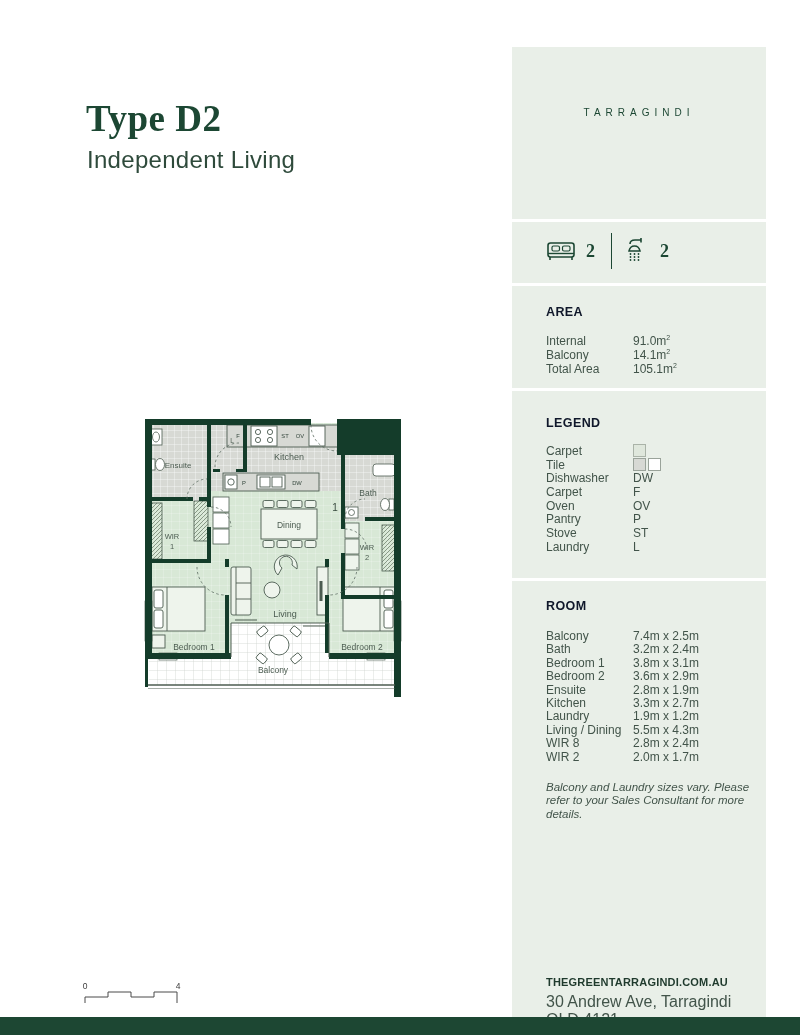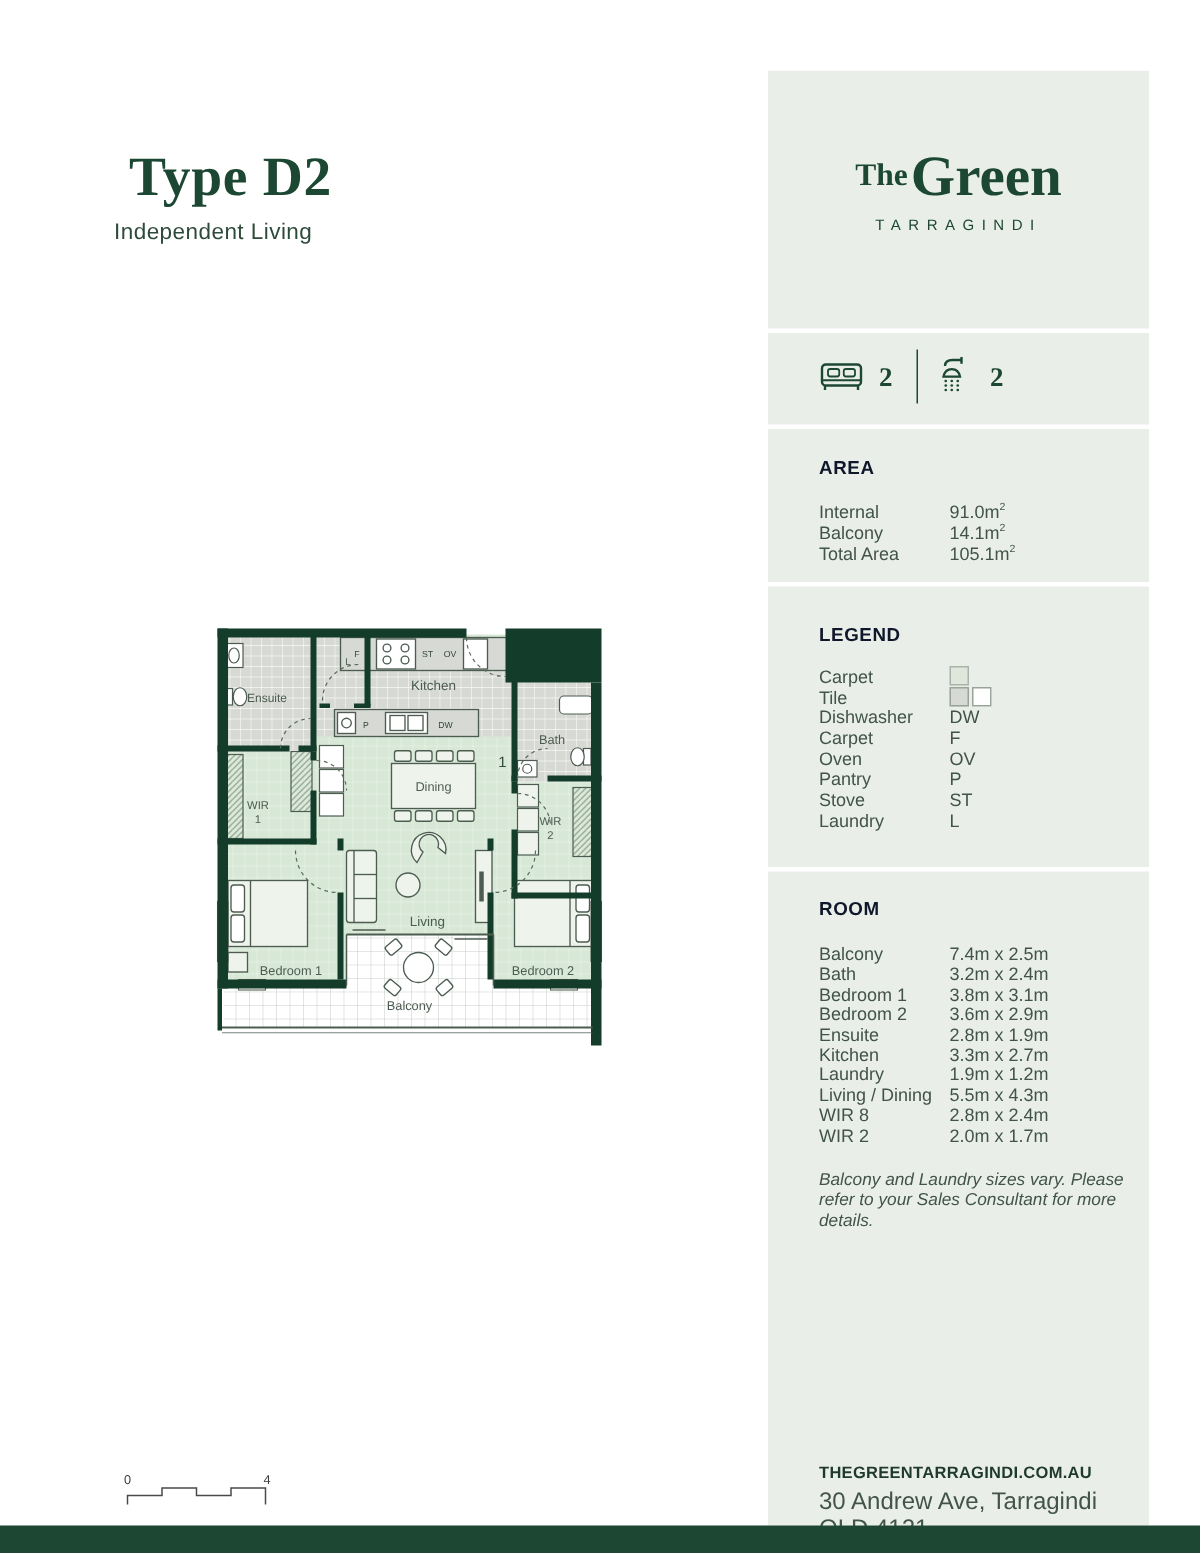--- a/index.html
+++ b/index.html
@@ -8,22 +8,22 @@
     position:relative; width:800px; height:1035px; background:#ffffff;
     font-family:"Liberation Sans", sans-serif; overflow:hidden;margin-top:47px;
   }
   
   .title {
     position:absolute; left:86px; top:50px;
     font-family:"Liberation Serif","DejaVu Serif",serif;
     font-weight:700; font-size:37px; color:#1c4733; letter-spacing:.5px;
   }
   .subtitle {
-    position:absolute; left:76px; top:99px;
-    font-size:15px; color:#2e4a3b; letter-spacing:.3px;
+    position:absolute; left:87px; top:99px;
+    font-size:24px; color:#2e4a3b; letter-spacing:.3px;
   }
   
   .panel { position:absolute; left:512px; top:0; width:254px; height:970px; background:#e9efe8; }
   .panel .divider { position:absolute; left:0; width:254px; height:3px; background:#ffffff; }
   .logo { position:absolute; left:0; top:52px; width:254px; text-align:center; color:#1c4733; }
   .logo-line { display:flex; justify-content:center; align-items:flex-start;
     font-family:"Liberation Serif","DejaVu Serif",serif; font-weight:700; }
   .logo-the   { font-size:21px; line-height:1; margin-top:7px; margin-right:2px; }
   .logo-green { font-size:38px; line-height:1; }
   .logo-loc { margin-top:8px; font-size:10px; letter-spacing:5px; color:#1c4733; }
@@ -71,24 +71,20 @@
   <div class="title">Type D2</div>
   <div class="subtitle">Independent Living</div>
 
   <div class="panel">
     <div class="divider" style="top:172px"></div>
     <div class="divider" style="top:236px"></div>
     <div class="divider" style="top:341px"></div>
     <div class="divider" style="top:531px"></div>
 
     <div class="logo">
-      <div class="logo-line">
-        <span class="logo-the">The</span>
-        <span class="logo-green">Green</span>
-      </div>
       <div class="logo-loc">TARRAGINDI</div>
     </div>
 
     <div class="stats">
       <svg width="30" height="24" viewBox="0 0 30 24">
         <rect x="2" y="4" width="26" height="14" rx="2.5" fill="none" stroke="#1c4733" stroke-width="1.6"></rect>
         <rect x="6" y="7" width="7.5" height="5" rx="1.5" fill="none" stroke="#1c4733" stroke-width="1.2"></rect>
         <rect x="16.5" y="7" width="7.5" height="5" rx="1.5" fill="none" stroke="#1c4733" stroke-width="1.2"></rect>
         <line x1="2" y1="14.5" x2="28" y2="14.5" stroke="#1c4733" stroke-width="1.4"></line>
         <line x1="4" y1="18" x2="4" y2="21" stroke="#1c4733" stroke-width="1.6"></line>

